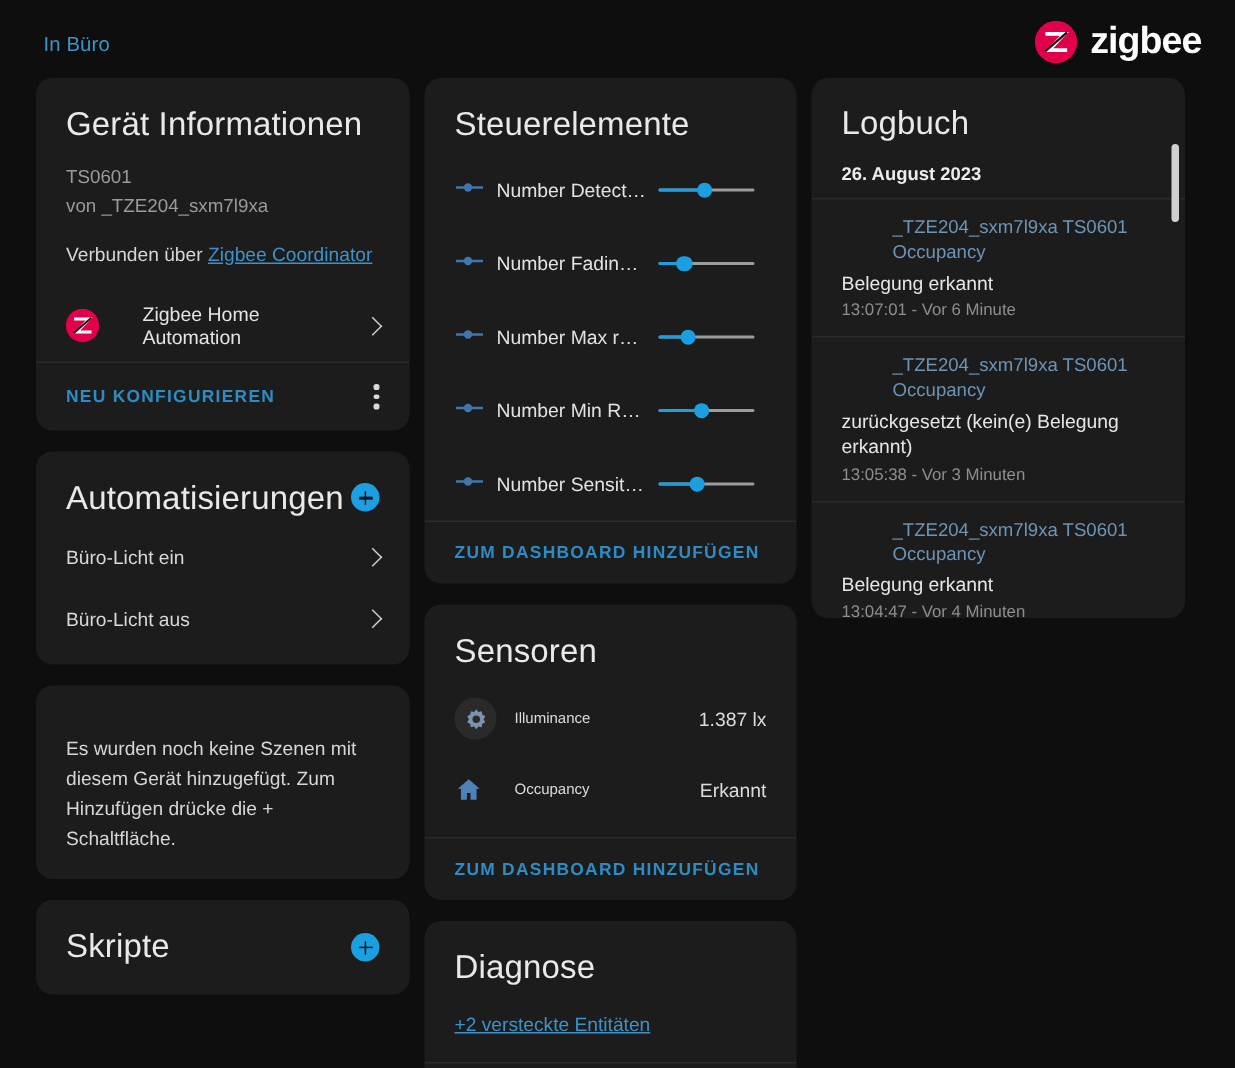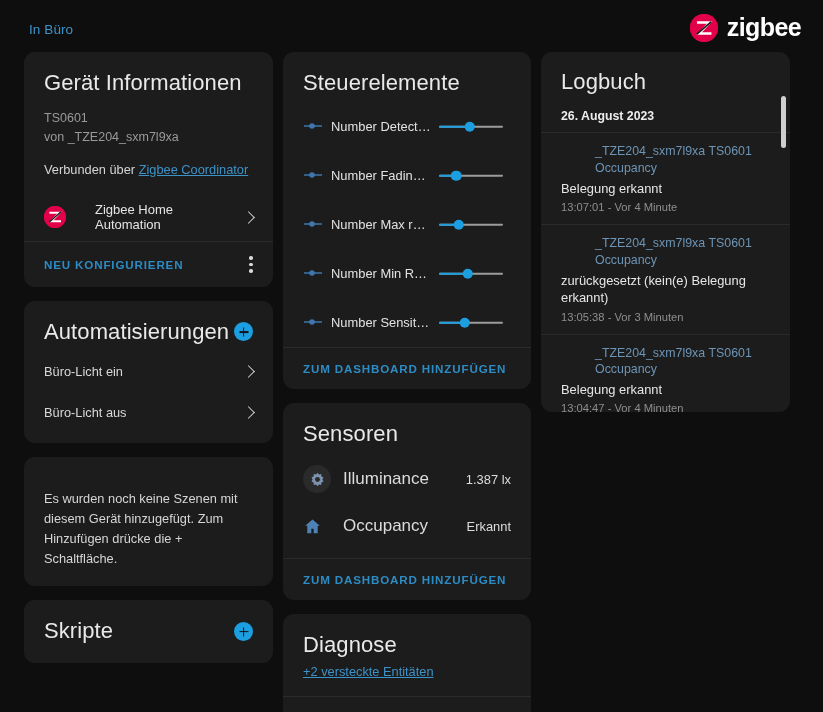--- a/index.html
+++ b/index.html
@@ -133,21 +133,21 @@
     height: 2.6px; transform: translateY(-50%); background: #1c9fe0; border-radius: 2px;
   }
   .slider .thumb {
     position: absolute; top: 50%; width: 10.5px; height: 10.5px;
     border-radius: 50%; background: #1c9fe0; transform: translate(-50%,-50%);
   }
 
   
   .sen-row { display: flex; align-items: center; padding: 0 20px; height: 47px; }
   .sen-ico { width: 40px; flex: none; display: flex; align-items: center; }
-  .sen-name { flex: 1; font-size: 17px; color: #dcdcdc; }
+  .sen-name { flex: 1; font-size: 10px; color: #dcdcdc; }
   .sen-val { font-size: 12.9px; color: #dcdcdc; }
   .ico-badge {
     width: 28px; height: 28px; border-radius: 50%;
     background: #2a2a2a; display: flex; align-items: center; justify-content: center;
   }
 
   
   .logcard { background: #1c1c1c; border-radius: 11px; height: 360px; position: relative; overflow: hidden; }
   .log-head { padding: 17px 20px 2px 20px; }
   .log-date {
@@ -386,21 +386,21 @@
       <div style="height:8px;"></div>
       <div class="divider"></div>
       <div class="action-bar">
         <span>Zum Dashboard hinzufügen</span>
       </div>
     </div>
 
     <div class="card">
       <div class="card-pad" style="padding-bottom:16px;">
         <div class="card-title">Diagnose</div>
-        <div style="margin-top:4px;">
+        <div style="margin-top:16px;">
           <a class="link" href="#" style="font-size:12.8px;">+2 versteckte Entitäten</a>
         </div>
       </div>
       <div class="divider"></div>
       <div class="action-bar">
         
       </div>
     </div>
 
   </div>
@@ -409,21 +409,21 @@
     <div class="logcard">
       <div class="log-head">
         <div class="card-title">Logbuch</div>
       </div>
       <div class="log-date">26. August 2023</div>
 
       <div>
         <div class="log-entry">
           <div class="log-ent-name">_TZE204_sxm7l9xa TS0601 Occupancy</div>
           <div class="log-ent-state">Belegung erkannt</div>
-          <div class="log-ent-time">13:07:01 - Vor 4 Minute</div>
+          <div class="log-ent-time">13:07:01 - Vor 6 Minute</div>
         </div>
         <div class="log-entry">
           <div class="log-ent-name">_TZE204_sxm7l9xa TS0601 Occupancy</div>
           <div class="log-ent-state">zurückgesetzt (kein(e) Belegung erkannt)</div>
           <div class="log-ent-time">13:05:38 - Vor 3 Minuten</div>
         </div>
         <div class="log-entry">
           <div class="log-ent-name">_TZE204_sxm7l9xa TS0601 Occupancy</div>
           <div class="log-ent-state">Belegung erkannt</div>
           <div class="log-ent-time">13:04:47 - Vor 4 Minuten</div>

